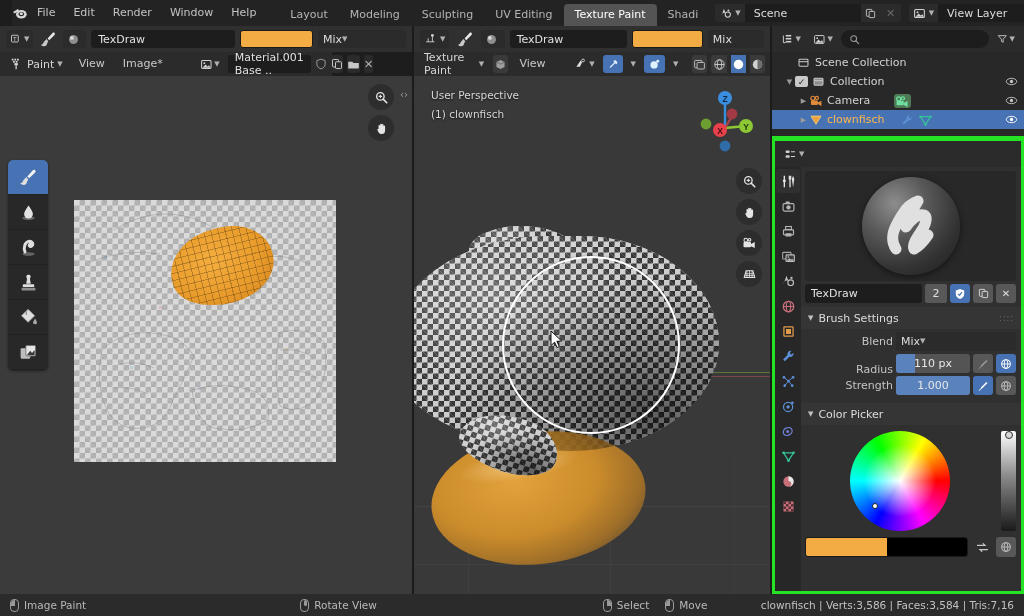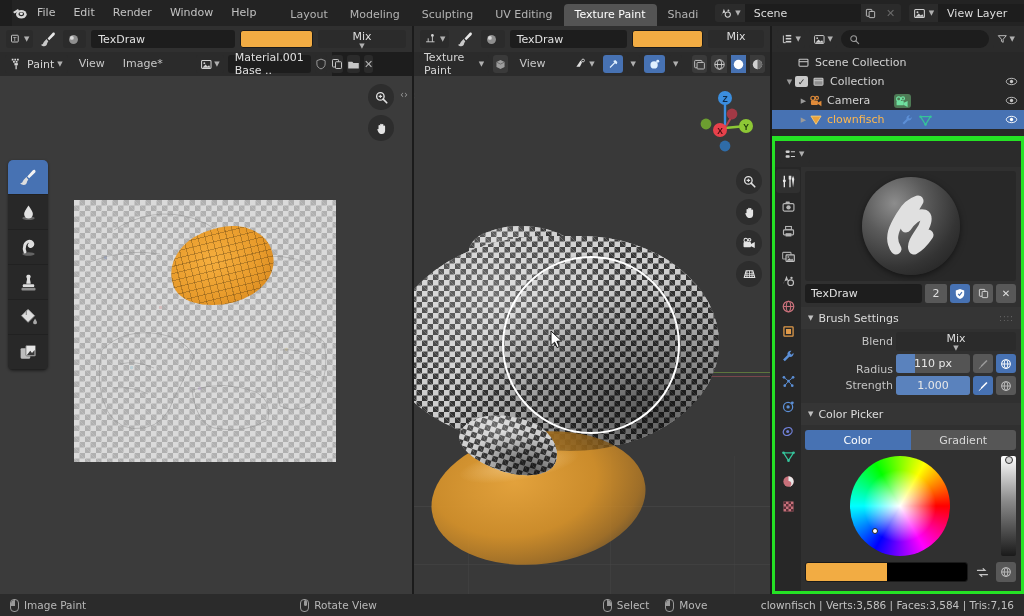--- a/index.html
+++ b/index.html
@@ -57,21 +57,21 @@
     height:18px; background:#2b2b2b; border-radius:3px; display:flex; align-items:center;
     padding:0 4px; gap:2px; color:#d0d0d0; font-size:11px;
   }
   .txt-field {
     height:18px; background:#1d1d1d; border-radius:3px; display:flex; align-items:center;
     padding:0 7px; color:#e0e0e0; font-size:11px;
   }
   .color-swatch { height:18px; border-radius:3px; border:1px solid #1a1a1a; }
   .select-box {
     height:18px; background:#2b2b2b; border-radius:3px; display:flex; align-items:center;
-    justify-content:flex-start; padding:0 5px; color:#dcdcdc; font-size:11px;flex-direction:column;
+    justify-content:flex-start; padding:0 5px; color:#dcdcdc; font-size:11px;
   }
   .chev { font-size:7px; color:#b0b0b0; line-height:1; }
 
   
   .edhdr {
     position:absolute; top:52px; height:24px; background:#2b2b2b;
     display:flex; align-items:center; gap:4px; padding:0 5px;
   }
   .edhdr.left  { left:0; width:332px; }
   .edhdr.right { left:414px; width:356px; }
@@ -647,20 +647,24 @@
 
   <div class="viewport">
     <div class="grid-line" style="left:0;top:430px;width:356px;height:1px;opacity:.55;"></div>
     <div class="grid-line" style="left:0;top:488px;width:356px;height:1px;opacity:.4;"></div>
     <div class="grid-line" style="left:54px;top:380px;width:1px;height:140px;opacity:.35;"></div>
     <div class="grid-line" style="left:196px;top:380px;width:1px;height:140px;opacity:.35;"></div>
     <div class="grid-line" style="left:320px;top:380px;width:1px;height:140px;opacity:.3;"></div>
     <div class="axis-x" style="left:0;top:300px;width:356px;opacity:.75;"></div>
     <div class="axis-y" style="left:200px;top:296px;width:156px;opacity:.75;"></div>
 
+    <div class="vp-text">
+      <div>User Perspective</div>
+      <div>(1) clownfisch</div>
+    </div>
 
     <div class="fish">
       <div class="fin-top">
         <div class="checker-tex" style="border-radius:50% 50% 40% 40%;"></div>
         <div class="shade-ov" style="border-radius:50% 50% 40% 40%;"></div>
       </div>
       <div class="fish-body">
         <div class="checker-tex"></div>
         <div class="paint-blob"></div>
         <div class="paint-hl"></div>
@@ -1037,24 +1041,20 @@
                 <path d="M2.2 8h11.6" stroke="#c0c0c0" stroke-width="1.2"></path>
               </svg>
           </div>
         </div>
 
         <div class="panel-hdr" style="margin-top:8px;">
           <span class="tri">▼</span>
           <span>Color Picker</span>
         </div>
 
-        <div class="seg">
-          <div class="on">Color</div>
-          <div>Gradient</div>
-        </div>
 
         <div class="wheel-area">
           <div style="flex:1;display:flex;justify-content:center;">
             <div class="wheel">
               <div class="wheel-dot" style="left:22%; top:72%;"></div>
             </div>
           </div>
           <div class="vbar">
             <div class="vbar-knob" style="top:4px;"></div>
           </div>

